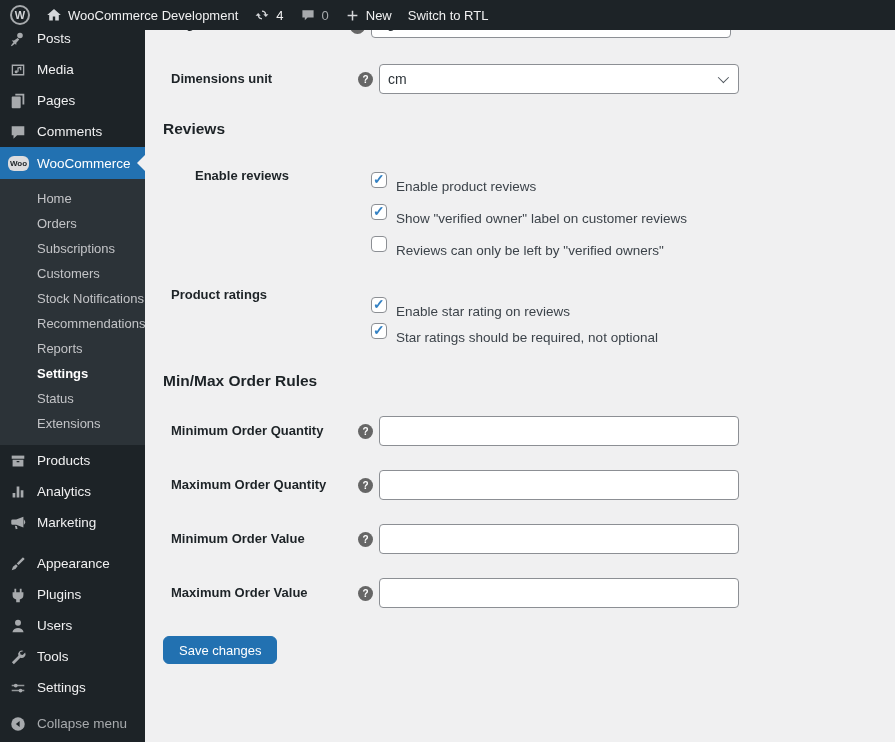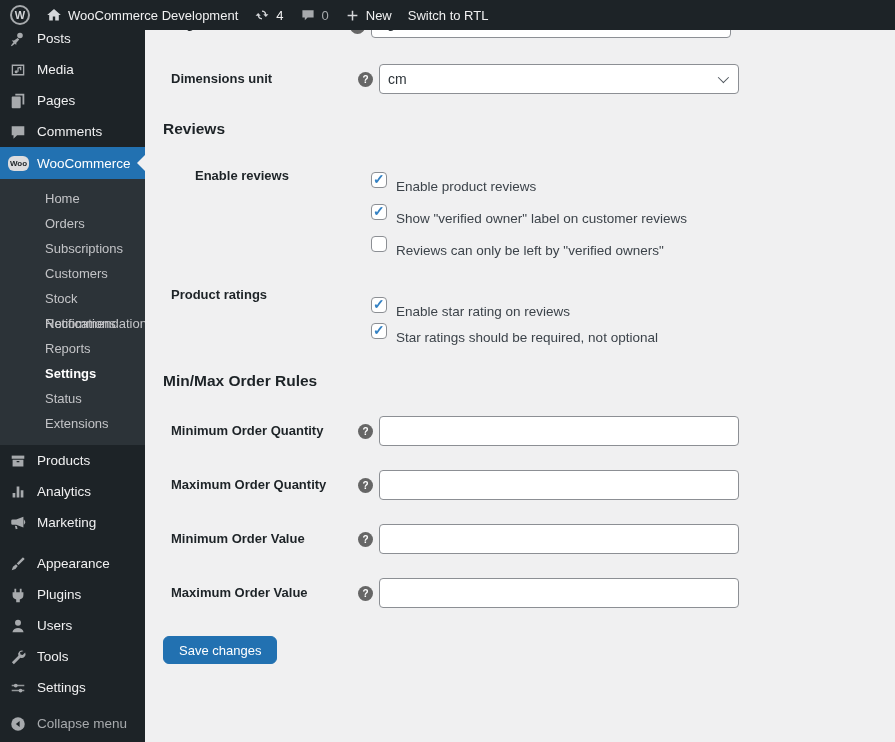--- a/index.html
+++ b/index.html
@@ -45,21 +45,21 @@
     position:absolute; right:0; top:50%; margin-top:-8px;
     width:0; height:0; border:8px solid transparent;
     border-right-color:#f0f0f1;
   }
   .woo-badge {
     width:21px; height:15px; background:#dcdcde; border-radius:6px;
     color:#1d2327; font-size:8px; font-weight:700;
     display:flex; align-items:center; justify-content:center; flex:0 0 auto;
     margin-left:-1px; margin-right:-2px;
   }
-  .submenu { background:#2c3338; padding:7px 8px 9px; }
+  .submenu { background:#2c3338; padding:7px 0 9px; }
   .submenu-item {
     height:25px; line-height:25px; padding-left:37px;
     font-size:13px; color:#c3c4c7; cursor:pointer;
   }
   .submenu-item.current { color:#fff; font-weight:700; }
   .menu-sep { height:10px; }
   .collapse-item {
     position:absolute; bottom:3px; left:0; right:0;
     color:#a7aaad;
   }

